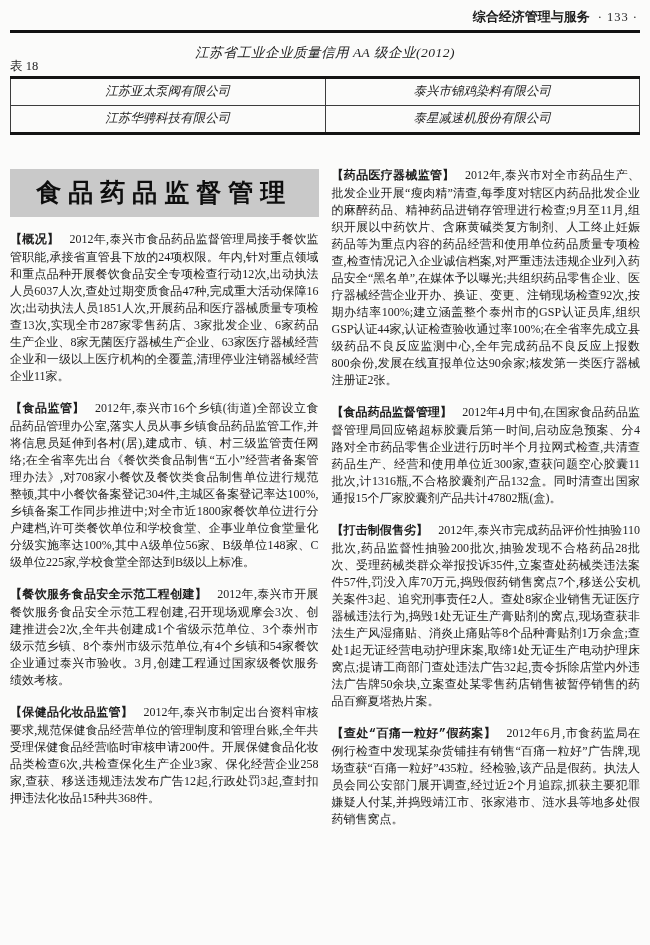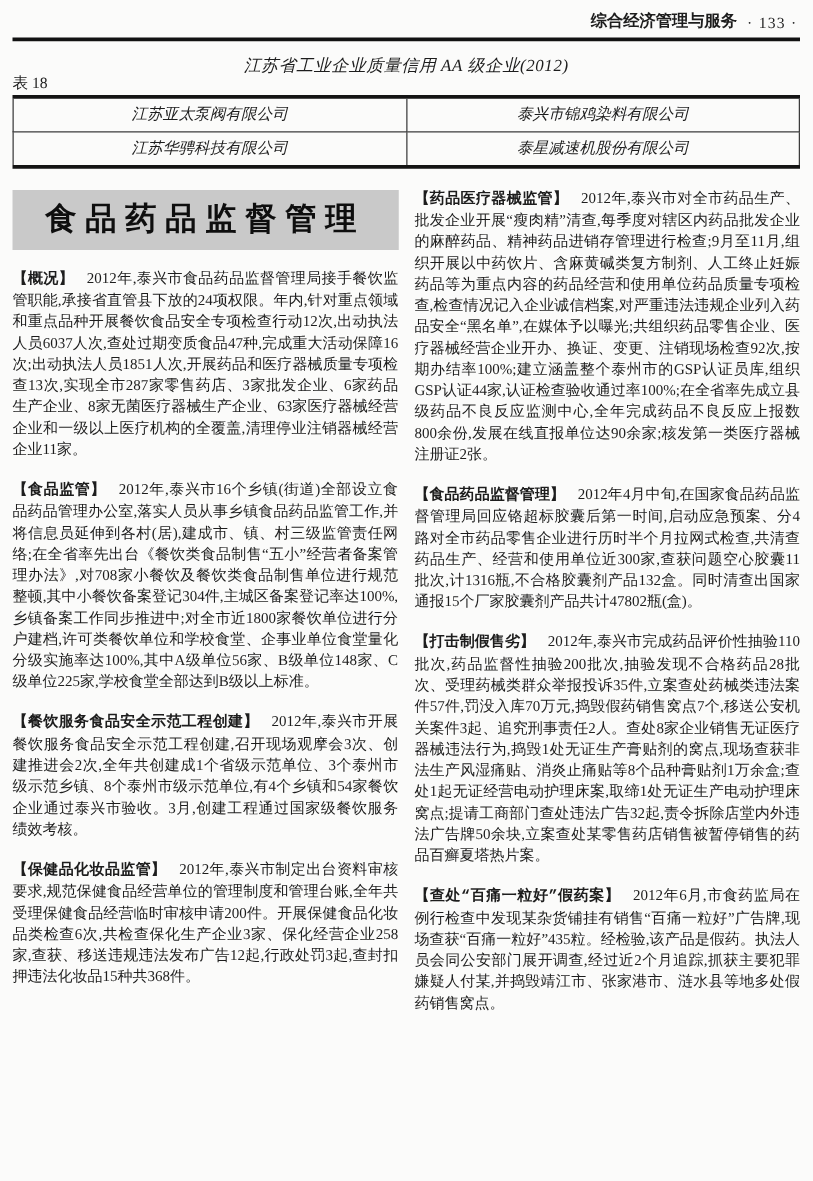--- a/index.html
+++ b/index.html
@@ -4,41 +4,41 @@
 <style>
   html,body { margin:0; padding:0; }
   body {
     width:650px; height:945px; overflow:hidden;
     background:#fbfbfa; color:#1d1d1d;
     font-family:"Liberation Serif","DejaVu Serif",serif;
   }
   .page { box-sizing:border-box; width:650px; height:945px; padding:8px 10px 0 10px; }
 
   
-  .page-header { display:flex; justify-content:flex-end; align-items:flex-end; padding-right:2px; }
+  .page-header { display:flex; justify-content:flex-end; align-items:center; padding-right:2px; }
   .header-title { font-family:"Liberation Sans","DejaVu Sans",sans-serif; font-weight:bold; font-size:13px; }
   .header-page { margin-left:8px; font-size:12.5px; letter-spacing:1px; }
   .header-rule { height:3px; background:#121212; margin-top:4px; }
 
   
   .table-caption { position:relative; height:36px; margin-top:7px; }
   .table-title { position:absolute; left:0; right:0; top:4px; text-align:center;
                  font-style:italic; font-size:13.5px; letter-spacing:0.5px; }
   .table-label { position:absolute; left:0; bottom:1px; font-size:12.5px; }
 
   
   .aa-wrap { border-top:3px solid #141414; border-bottom:3px solid #141414; }
   table.aa { width:100%; border-collapse:collapse; table-layout:fixed;font-style:italic; }
   table.aa td { width:50%; border:1px solid #3c3c3c; text-align:center;
                 font-size:12.5px; padding:4px 2px 5px; }
   table.aa tr:first-child td { border-top:none; }
   table.aa tr:last-child td { border-bottom:none; }
 
   
-  .columns { display:flex; gap:13px; margin-top:15px; }
+  .columns { display:flex; gap:13px; margin-top:32px; }
   .col { flex:1; min-width:0; text-align:justify; font-size:12px; line-height:17px; }
 
   .banner { background:#c9c9c9; color:#0e0e0e; text-align:center;
             font-family:"Liberation Sans","DejaVu Sans",sans-serif; font-weight:bold;
             font-size:25px; letter-spacing:7px; padding:15px 0 16px; margin:2px 0 14px 0; }
 
   .para { margin:0 0 15px 0; }
   .para:last-child { margin-bottom:0; }
   .phead { font-family:Liberation Mono, monospace; font-weight:bold;
            margin-right:0.85em; }

